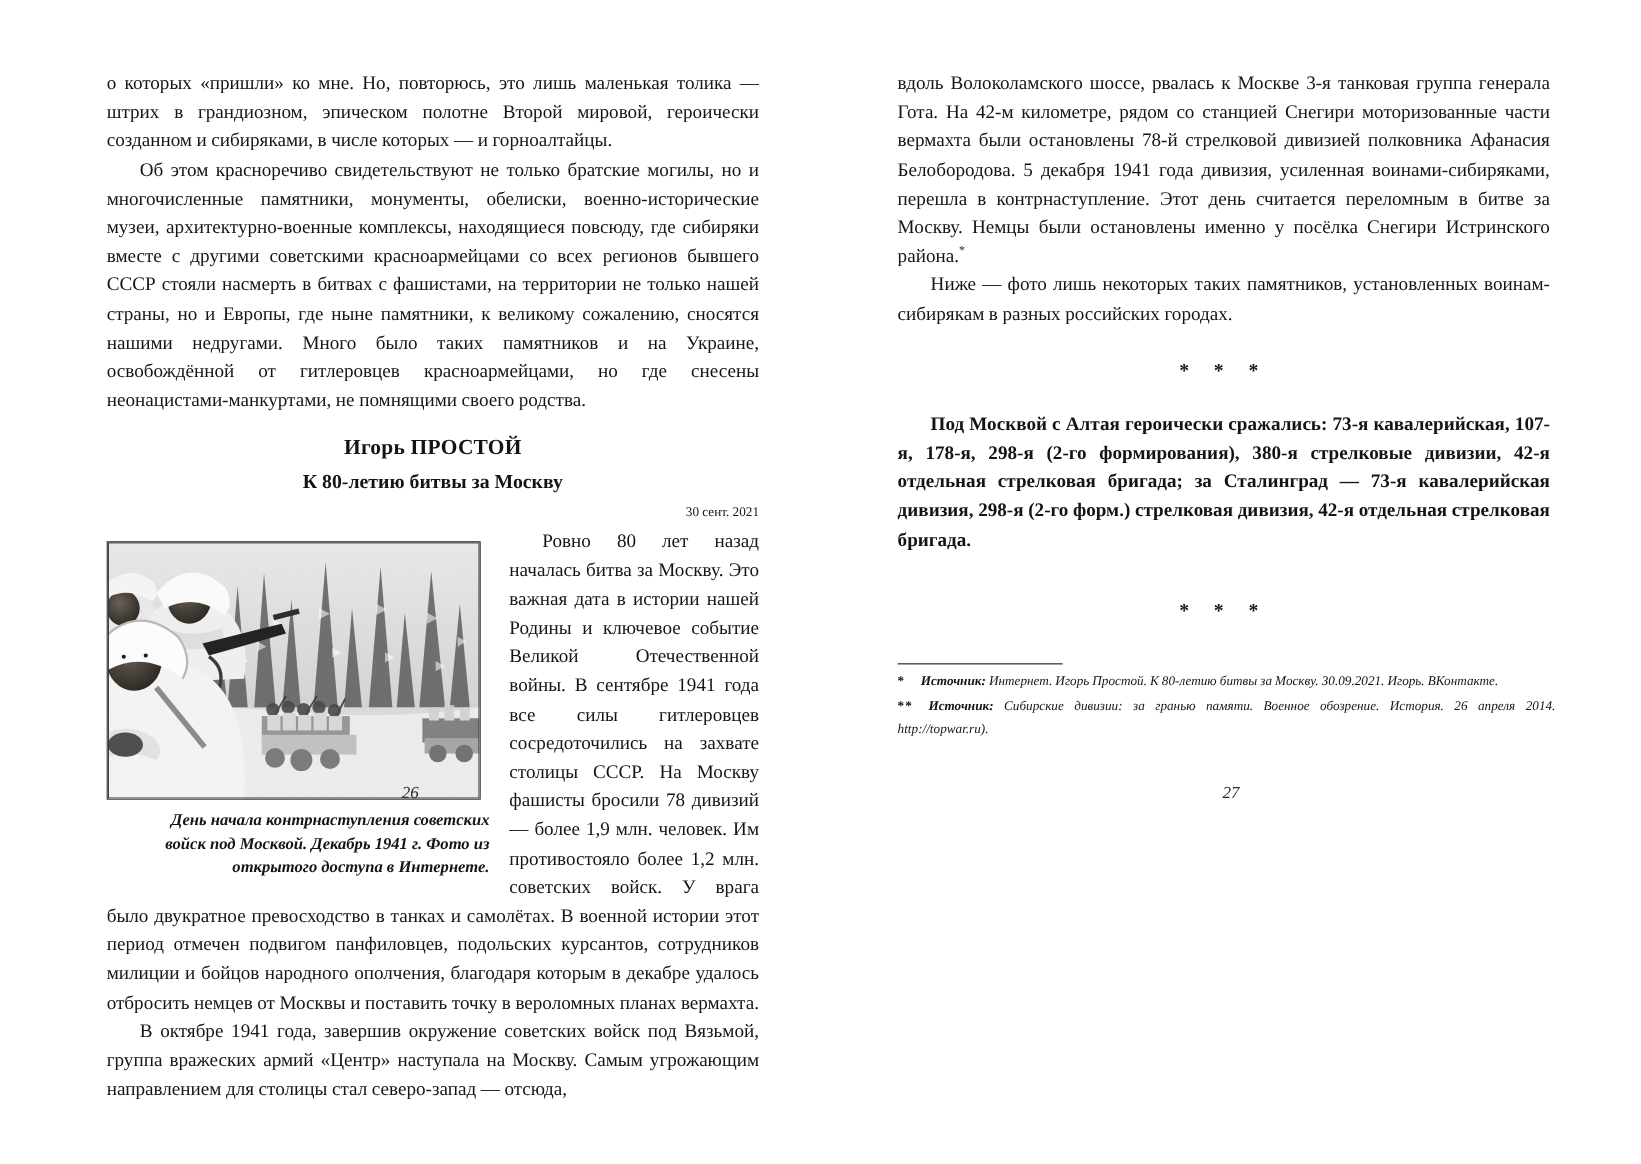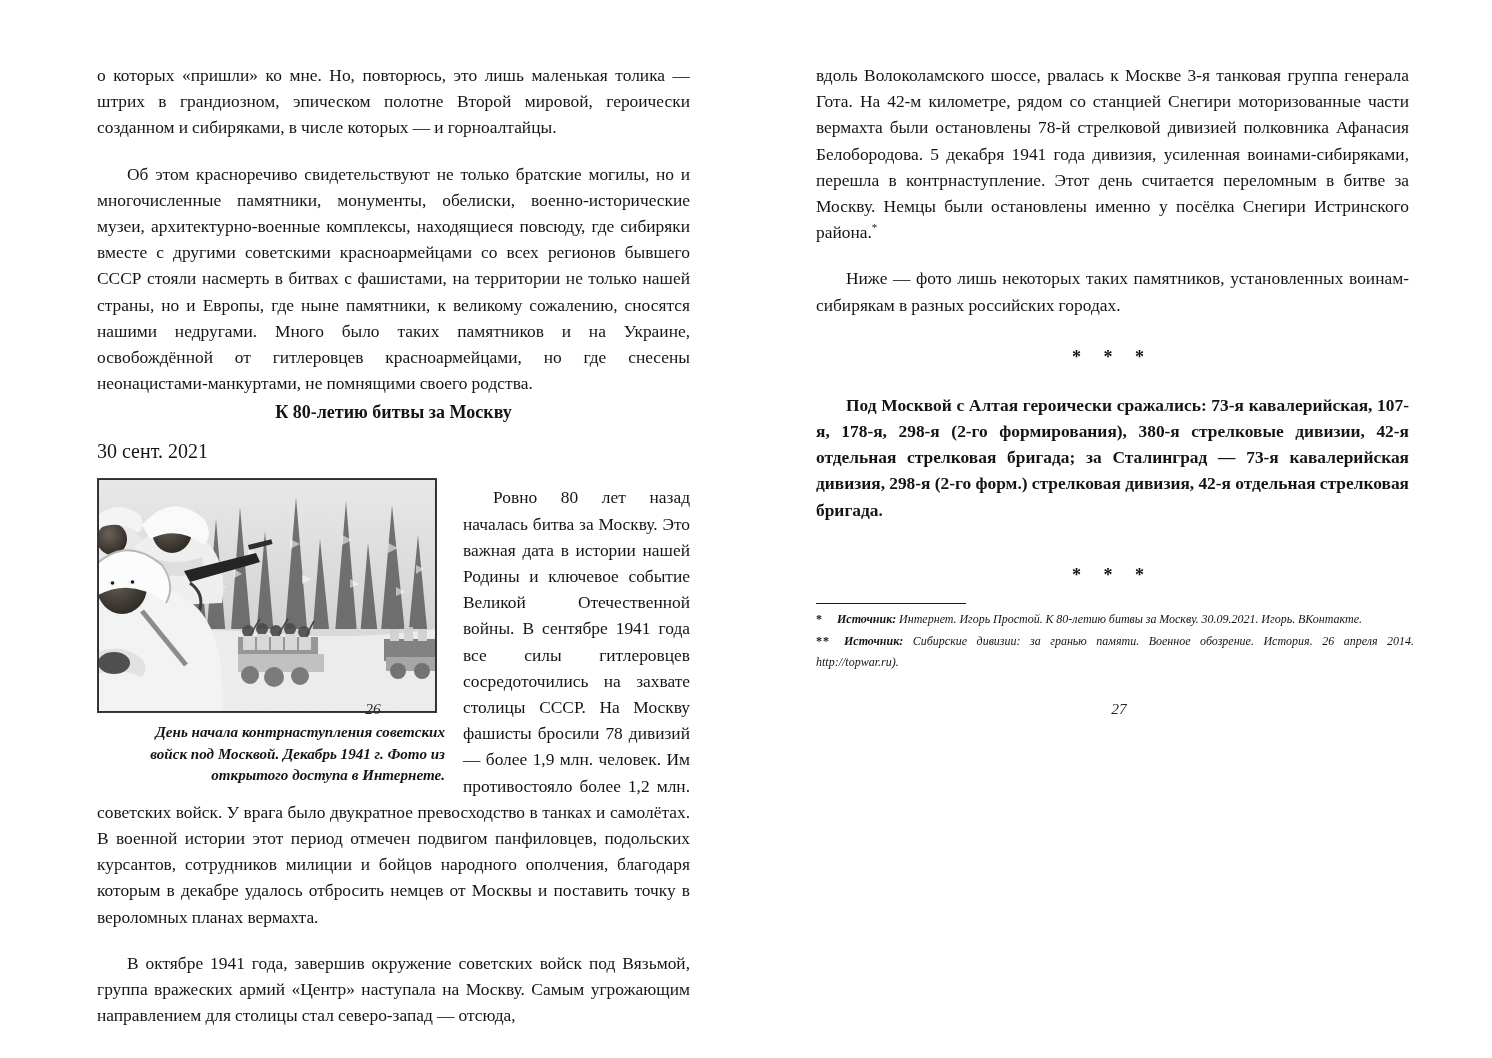--- a/index.html
+++ b/index.html
@@ -40,43 +40,43 @@
   p {
     margin: 0;
     font-size: 17.4px;
     line-height: 26.2px;
     text-align: justify;
     text-justify: inter-word;
     -webkit-hyphens: none;
     hyphens: none;
     word-spacing: -0.2px;
   }
-  p.indent { text-indent: 30px; margin-top: 20px; }
+  p.indent { text-indent: 30px; }
   p.noindent { text-indent: 0; }
 
   
   .author {
     margin: 18px 0 0 0;
     text-align: center;
     font-size: 19.5px;
     font-weight: bold;
     line-height: 28px;
     letter-spacing: 0.2px;
   }
   .article-title {
     margin: 3px 0 0 0;
     text-align: center;
     font-size: 18px;
     font-weight: bold;
     line-height: 26px;
   }
   .article-date {
-    margin: 14px 0 0 0;
-    text-align: left;
-    font-size: 20px;
+    margin: 2px 0 0 0;
+    text-align: right;
+    font-size: 12px;
     line-height: 25px;
   }
 
   
   .figure {
     float: left;
     width: 348px;
     margin: 14px 18px 2px 0;
   }
   .photo {
@@ -147,21 +147,21 @@
     letter-spacing: 1px;
   }
   .fn .src {
     font-weight: bold;
     font-style: italic;
   }
   .gap { display: inline-block; width: 14px; }
 
   .folio {
     position: absolute;
-    bottom: 38px;
+    bottom: 26px;
     width: 100%;
     left: 0;
     text-align: center;
     font-size: 15.4px;
     font-style: italic;
     color: #2a2a2a;
   }
   .page-left  .folio { padding-right: 40px; }
   .page-right .folio { padding-right: 10px; }
 
@@ -176,20 +176,21 @@
 
 <div class="spread">
 
   <div class="page page-left">
     <div class="col">
 
       <p class="noindent">о которых «пришли» ко мне. Но, повторюсь, это лишь маленькая толика — штрих в грандиозном, эпическом полотне Второй мировой, героически созданном и сибиряками, в числе которых — и горноалтайцы.</p>
 
       <p class="indent">Об этом красноречиво свидетельствуют не только братские могилы, но и многочисленные памятники, монументы, обелиски, военно-исторические музеи, архитектурно-военные комплексы, находящиеся повсюду, где сибиряки вместе с другими советскими красноармейцами со всех регионов бывшего СССР стояли насмерть в битвах с фашистами, на территории не только нашей страны, но и Европы, где ныне памятники, к великому сожалению, сносятся нашими недругами. Много было таких памятников и на Украине, освобождённой от гитлеровцев красноармейцами, но где снесены неонацистами-манкуртами, не помнящими своего родства.</p>
 
+      <div class="author">Игорь ПРОСТОЙ</div>
       <div class="article-title">К 80-летию битвы за Москву</div>
       <div class="article-date">30 сент. 2021</div>
 
       <div class="figure">
         <div class="photo">
           <svg viewBox="0 0 338 233" preserveAspectRatio="none" aria-hidden="true">
             <defs>
               <linearGradient id="sky" x1="0" y1="0" x2="0" y2="1">
                 <stop offset="0%" stop-color="#e8e8e8"></stop>
                 <stop offset="60%" stop-color="#d5d5d5"></stop>

